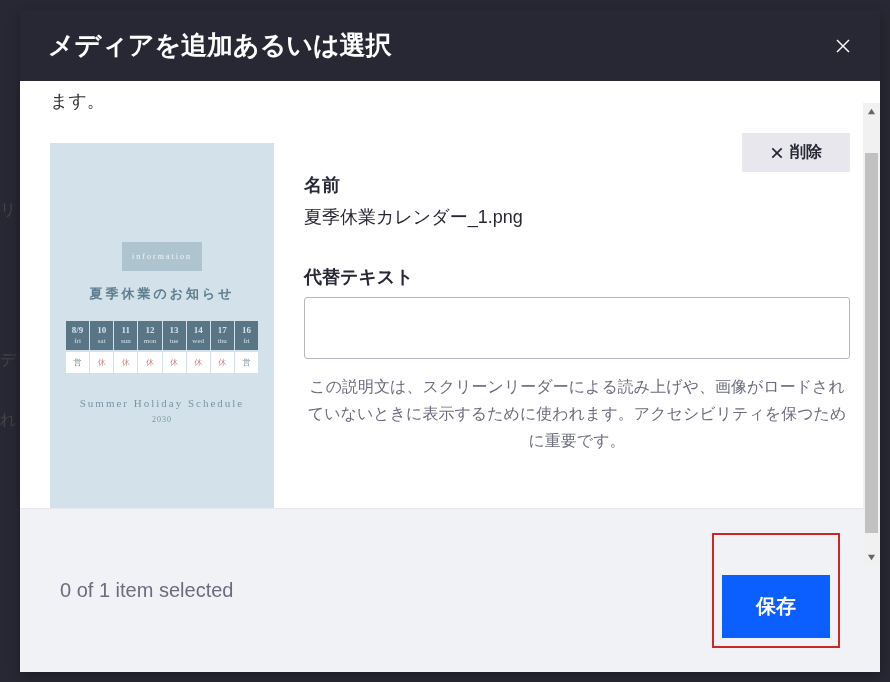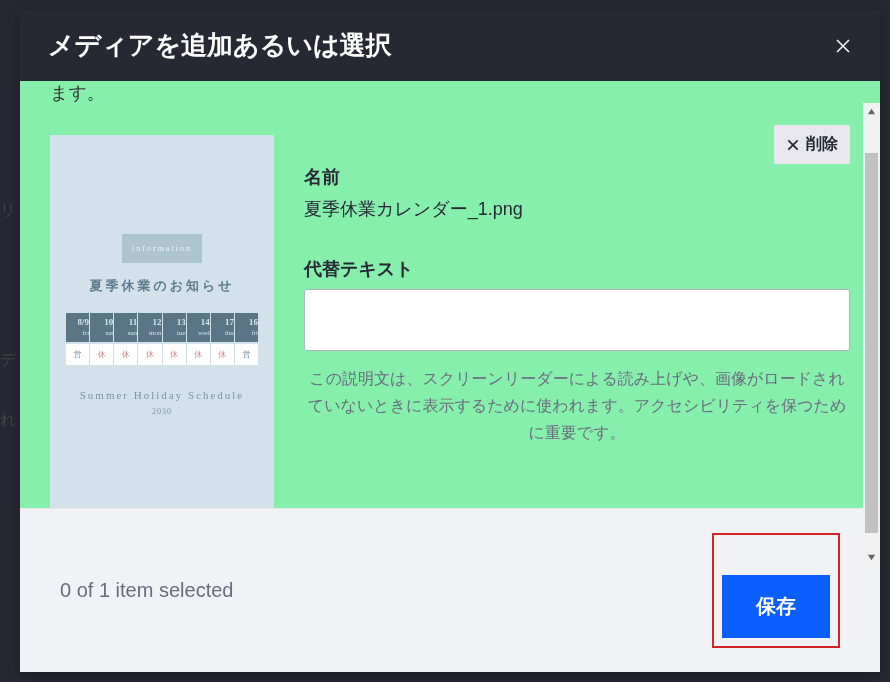--- a/index.html
+++ b/index.html
@@ -10,21 +10,21 @@
       height: 682px;
       overflow: hidden;
       position: relative;
     }
     .modal {
       position: absolute;
       top: 10px;
       left: 20px;
       right: 10px;
       bottom: 10px;
-      background: #86efac;
+      background: #ffffff;
       display: flex;
       flex-direction: column;
       box-shadow: 0 4px 12px rgba(0,0,0,0.3);
     }
     .modal-header {
       background: #272833;
       color: #fff;
       padding: 18px 28px;
       display: flex;
       justify-content: space-between;
@@ -38,20 +38,21 @@
       width: 18px;
       height: 18px;
       cursor: pointer;
       color: #fff;
     }
     .modal-body {
       flex: 1;
       overflow-y: auto;
       padding: 0 30px 30px 30px;
       position: relative;
+      margin-top: 8px;
     }
     .partial-text {
       font-size: 18px;
       color: #333;
       padding-top: 0;
       margin-bottom: 20px;
     }
     .content-row {
       display: flex;
       gap: 30px;
@@ -86,21 +87,21 @@
     }
     .thumb-calendar {
       display: flex;
       width: 100%;
       margin-bottom: 2px;
     }
     .thumb-cal-cell {
       flex: 1;
       background: #5a7585;
       color: #d3e2ea;
-      text-align: right;
+      text-align: center;
       font-size: 7px;
       padding: 4px 0;
       border-right: 1px solid #d3e2ea;
       line-height: 1.3;
     }
     .thumb-cal-cell:last-child { border-right: none; }
     .thumb-cal-cell .day { font-size: 9px; font-weight: bold; }
     .thumb-status-row {
       display: flex;
       width: 100%;
@@ -131,21 +132,21 @@
     .details {
       flex: 1;
       position: relative;
     }
     .delete-btn {
       position: absolute;
       top: -10px;
       right: 0;
       background: #e7e7ed;
       border: none;
-      padding: 9px 12px;
+      padding: 9px 28px;
       font-size: 16px;
       font-weight: 600;
       cursor: pointer;
       display: flex;
       align-items: center;
       gap: 6px;
       color: #272833;
     }
     .delete-btn svg { width: 14px; height: 14px; }
     .field-label {

